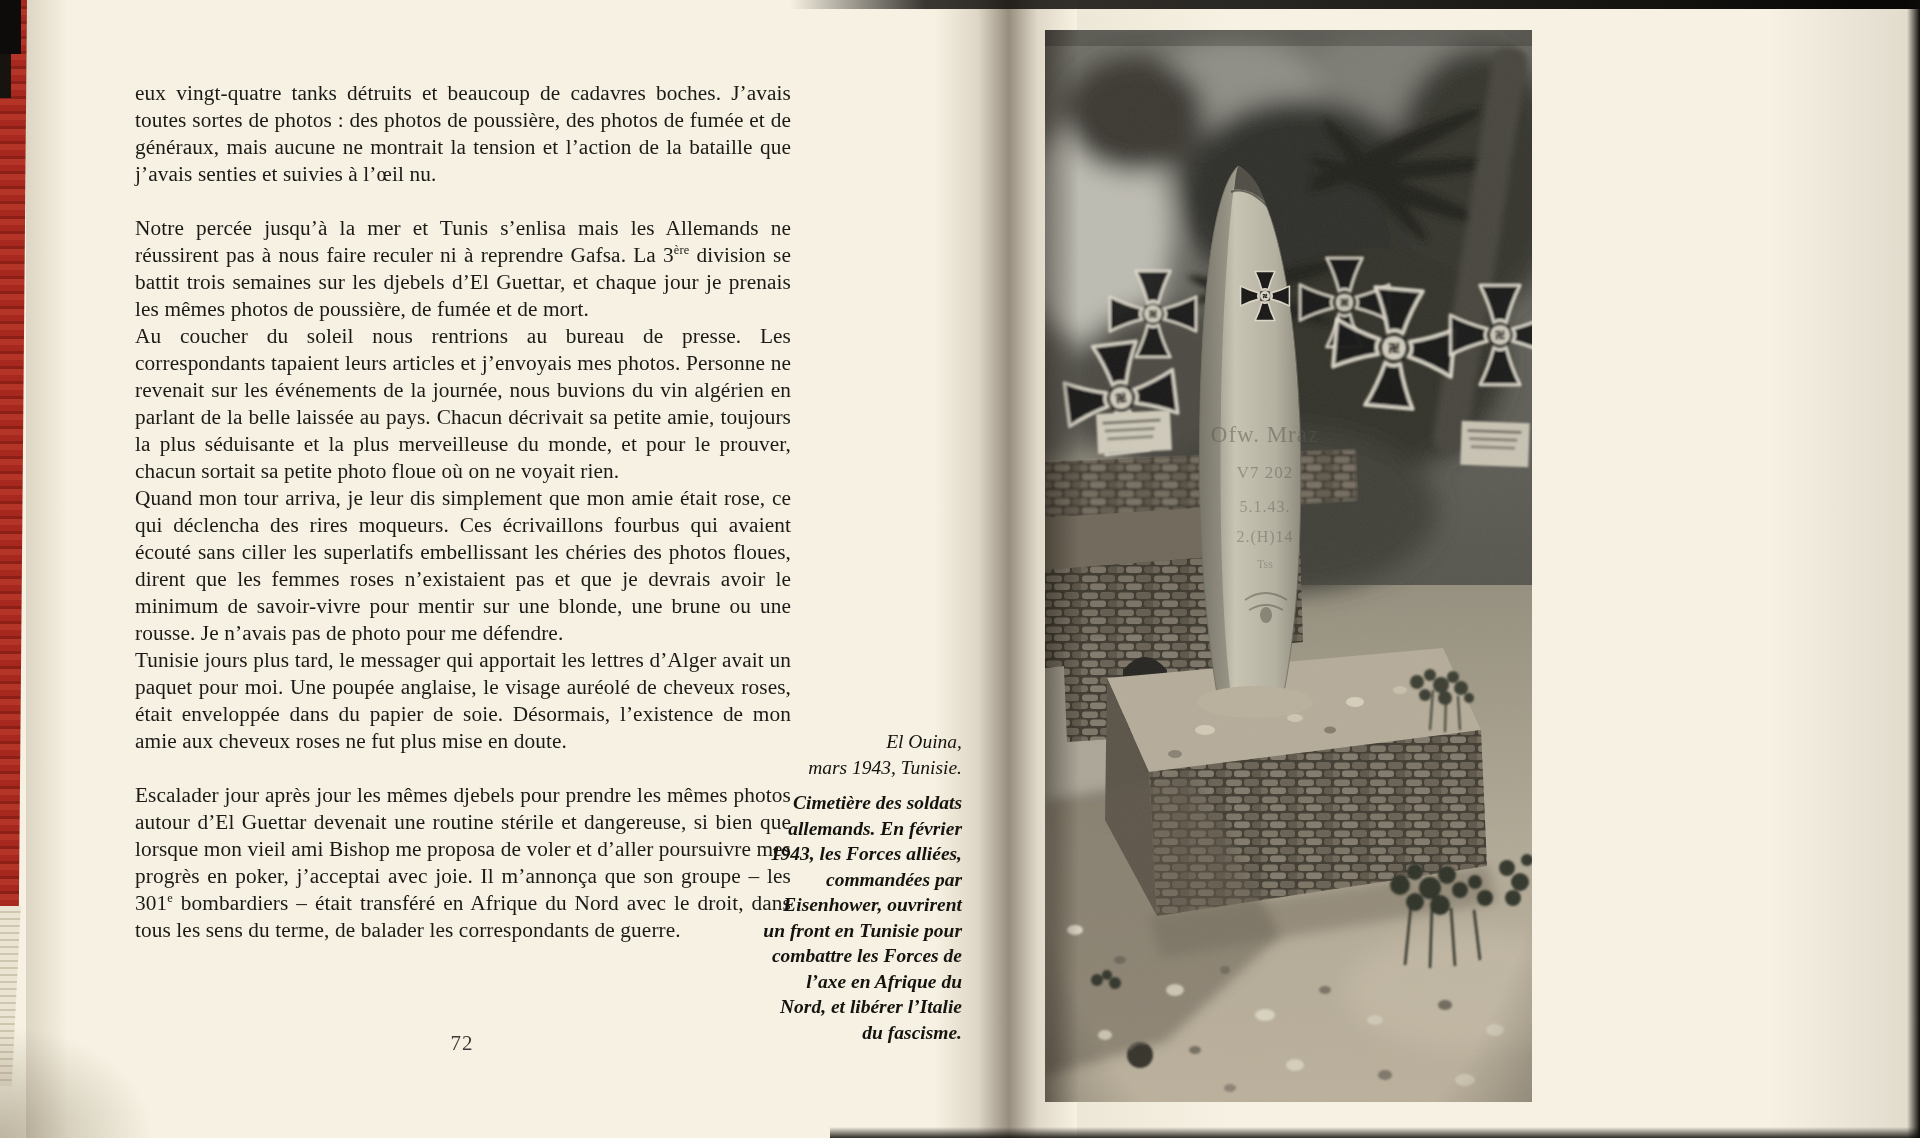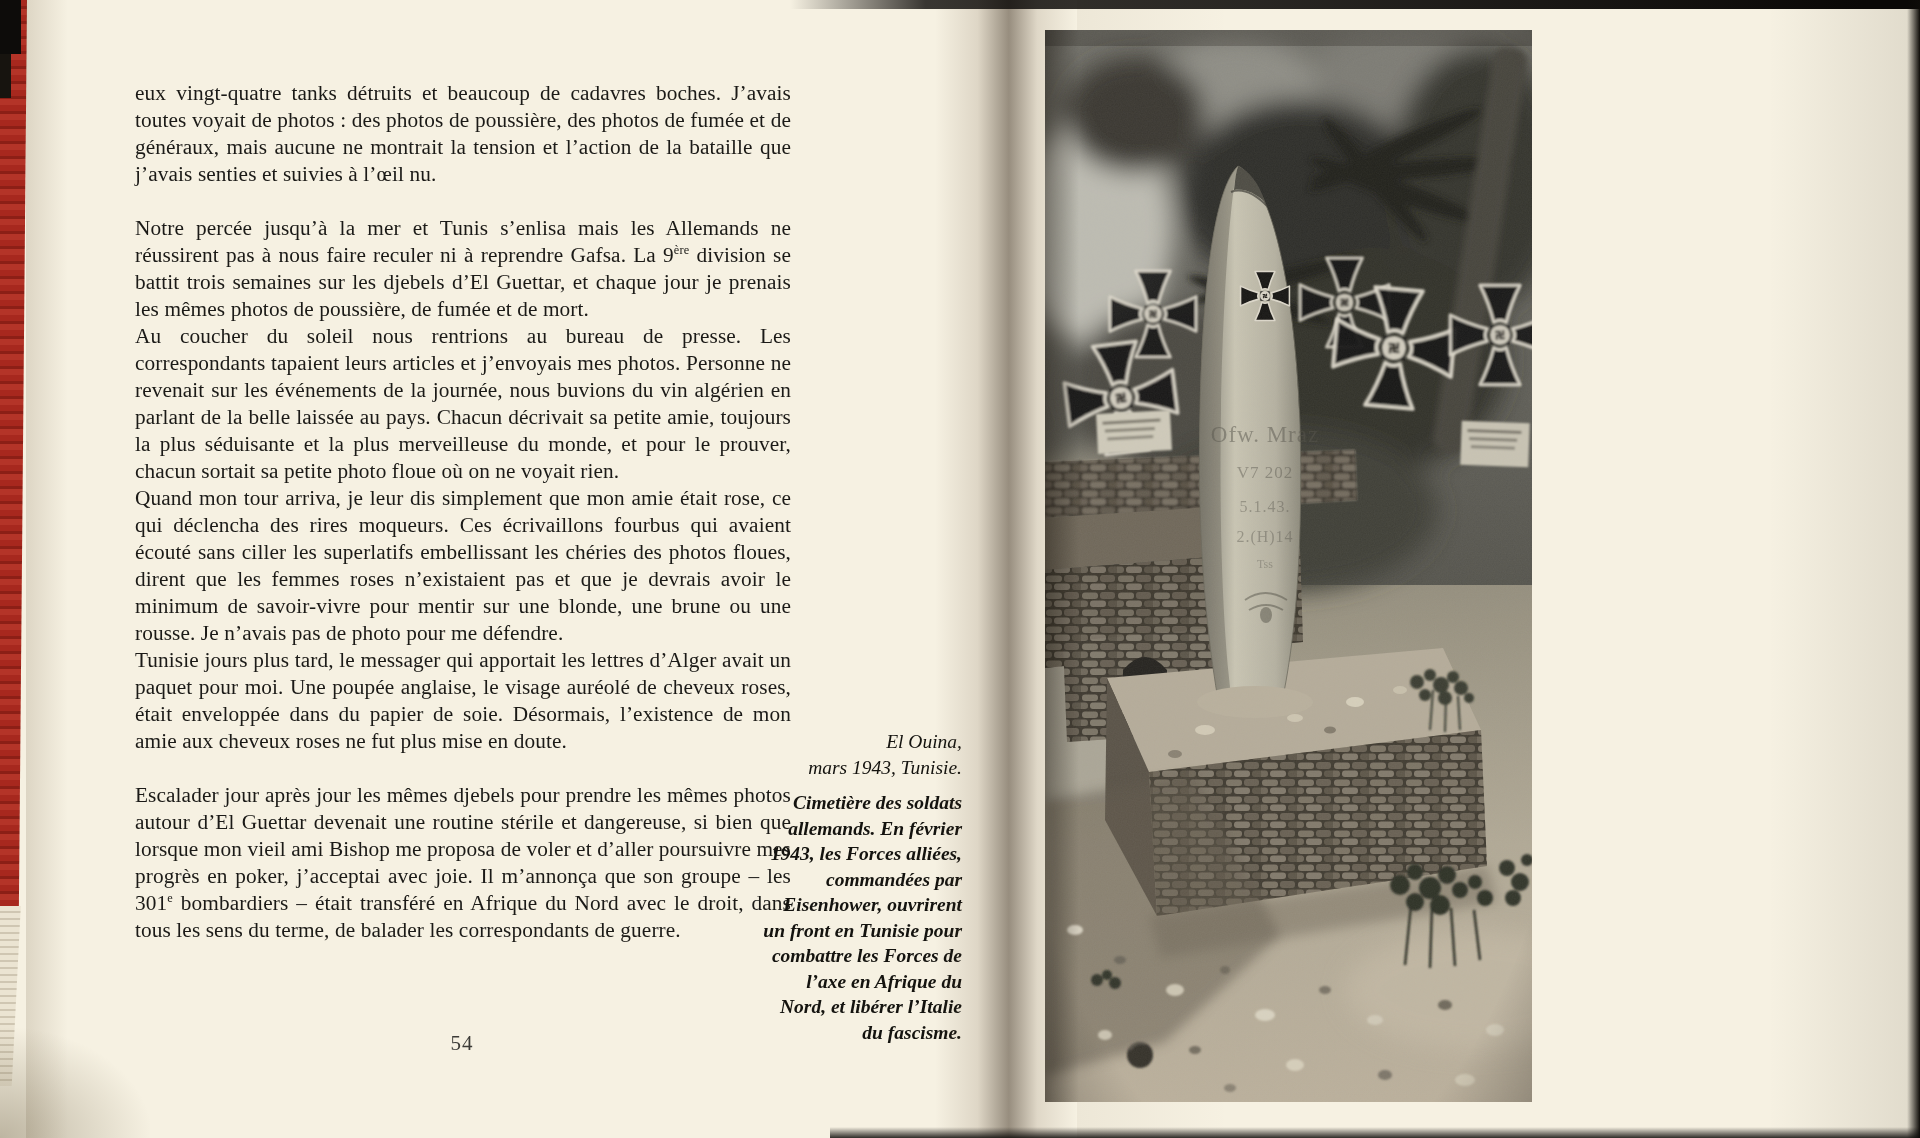--- a/index.html
+++ b/index.html
@@ -67,35 +67,35 @@
 <div class="spread">
 
   <div class="edge-red"></div>
   <div class="edge-black-1"></div>
   <div class="edge-black-2"></div>
   <div class="edge-lower"></div>
   <div class="edge-shadow"></div>
 
   <div class="page-left">
     <div class="text-col">
-      <p>eux vingt-quatre tanks détruits et beaucoup de cadavres boches. J’avais toutes voyait de photos : des photos de poussière, des photos de fumée et de généraux, mais aucune ne montrait la tension et l’action de la bataille que j’avais senties et suivies à l’œil nu.</p>
-      <p class="gap-before"><span>Notre percée jusqu’à la mer et Tunis s’enlisa mais les Allemands ne réussirent pas à nous faire reculer ni à reprendre Gafsa. La 9</span><sup class="ord">ère</sup><span> division se battit trois semaines sur les djebels d’El Guettar, et chaque jour je prenais les mêmes photos de poussière, de fumée et de mort.</span></p>
+      <p>eux vingt-quatre tanks détruits et beaucoup de cadavres boches. J’avais toutes sortes de photos : des photos de poussière, des photos de fumée et de généraux, mais aucune ne montrait la tension et l’action de la bataille que j’avais senties et suivies à l’œil nu.</p>
+      <p class="gap-before"><span>Notre percée jusqu’à la mer et Tunis s’enlisa mais les Allemands ne réussirent pas à nous faire reculer ni à reprendre Gafsa. La 3</span><sup class="ord">ère</sup><span> division se battit trois semaines sur les djebels d’El Guettar, et chaque jour je prenais les mêmes photos de poussière, de fumée et de mort.</span></p>
       <p>Au coucher du soleil nous rentrions au bureau de presse. Les correspondants tapaient leurs articles et j’envoyais mes photos. Personne ne revenait sur les événements de la journée, nous buvions du vin algérien en parlant de la belle laissée au pays. Chacun décrivait sa petite amie, toujours la plus séduisante et la plus merveilleuse du monde, et pour le prouver, chacun sortait sa petite photo floue où on ne voyait rien.</p>
       <p>Quand mon tour arriva, je leur dis simplement que mon amie était rose, ce qui déclencha des rires moqueurs. Ces écrivaillons fourbus qui avaient écouté sans ciller les superlatifs embellissant les chéries des photos floues, dirent que les femmes roses n’existaient pas et que je devrais avoir le minimum de savoir-vivre pour mentir sur une blonde, une brune ou une rousse. Je n’avais pas de photo pour me défendre.</p>
       <p>Tunisie jours plus tard, le messager qui apportait les lettres d’Alger avait un paquet pour moi. Une poupée anglaise, le visage auréolé de cheveux roses, était enveloppée dans du papier de soie. Désormais, l’existence de mon amie aux cheveux roses ne fut plus mise en doute.</p>
       <p class="gap-before"><span>Escalader jour après jour les mêmes djebels pour prendre les mêmes photos autour d’El Guettar devenait une routine stérile et dangereuse, si bien que lorsque mon vieil ami Bishop me proposa de voler et d’aller poursuivre mes progrès en poker, j’acceptai avec joie. Il m’annonça que son groupe – les 301</span><sup class="ord">e</sup><span> bombardiers – était transféré en Afrique du Nord avec le droit, dans tous les sens du terme, de balader les correspondants de guerre.</span></p>
     </div>
 
     <div class="caption">
       <div>El Ouina,</div>
       <div>mars 1943, Tunisie.</div>
       <div class="cap-body">Cimetière des soldats allemands. En février 1943, les Forces alliées, commandées par Eisenhower, ouvrirent un front en Tunisie pour combattre les Forces de l’axe en Afrique du Nord, et libérer l’Italie du fascisme.</div>
     </div>
 
-    <div class="pagenum">54</div>
+    <div class="pagenum">72</div>
   </div>
 
   <div class="gutter"></div>
   <div class="page-right-tint"></div>
   <div class="edge-top-right"></div>
   <div class="edge-right"></div>
   <div class="edge-bottom-right"></div>
   <div class="corner-bl"></div>
 
   <div class="photo">

